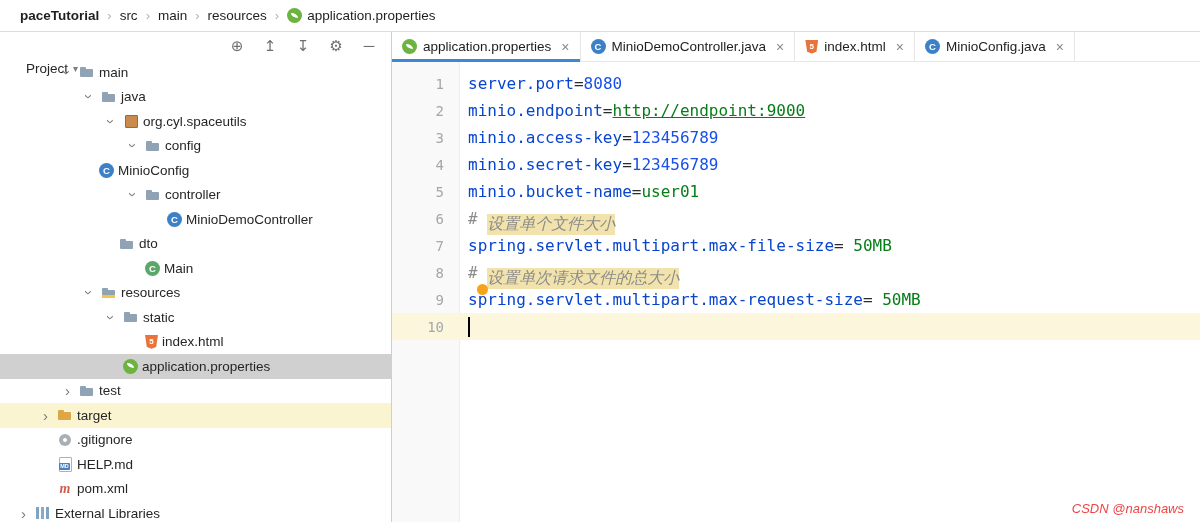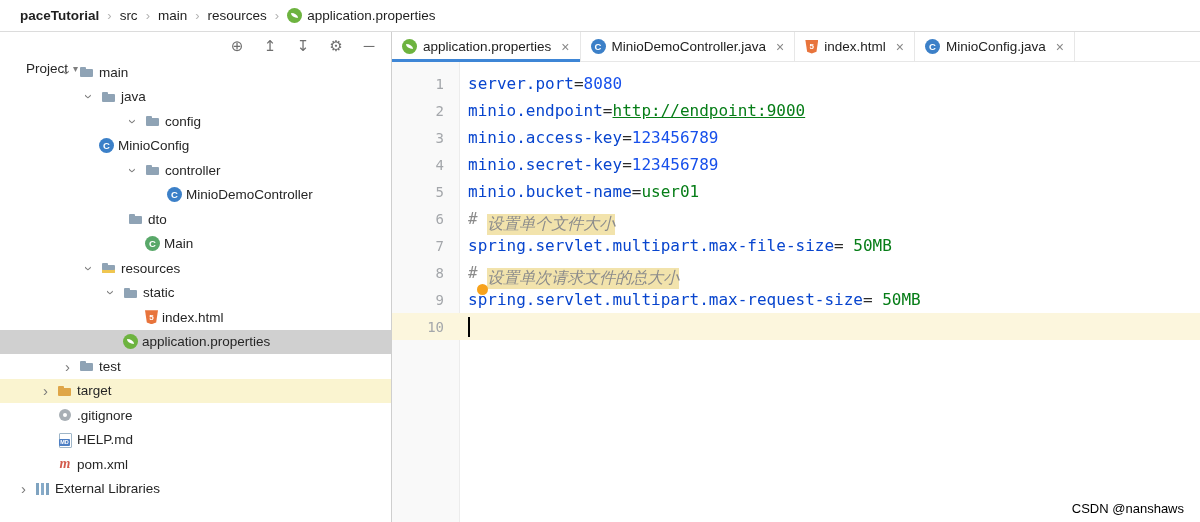--- a/index.html
+++ b/index.html
@@ -69,21 +69,21 @@
   .ltext{font:16px "DejaVu Sans Mono", monospace; white-space:pre; display:flex; align-items:center; padding-left:8px;}
   .tk-key{color:var(--key);}
   .tk-eq{color:#2A2A2A;}
   .tk-num{color:var(--number);}
   .tk-val{color:var(--value);}
   .tk-url{color:var(--value); text-decoration:underline;}
   .tk-comment,.tk-comment-hl{color:var(--comment); font-style:italic;}
   .tk-comment-hl{background:var(--comment-highlight);margin-top:12px;}
   .caret{display:inline-block; width:1.5px; height:20px; background:#000;}
   .odot{position:absolute; left:85px; top:-2px; width:11px; height:11px; border-radius:50%; background:#F7A21B; z-index:2;}
-  .wm{position:absolute; right:16px; bottom:6px; color:#000000; font-size:13px;}
+  .wm{position:absolute; right:16px; bottom:6px; color:#ef4444; font-size:13px;font-style:italic;}
 </style>
 </head>
 <body>
 
 <div class="topbar">
   <div class="crumbs">
       <span class="crumb bold">
         <span>paceTutorial</span>
       </span>
       <span class="crumb-sep">›</span>
@@ -125,41 +125,46 @@
         <div class="trow" style="padding-left: 60px;">
           <span class="chev open">›</span>
           <span class="ic ic-folder"></span>
           <span class="tlabel">main</span>
         </div>
         <div class="trow" style="padding-left: 82px;">
           <span class="chev open">›</span>
           <span class="ic ic-folder"></span>
           <span class="tlabel">java</span>
         </div>
+        <div class="trow" style="padding-left: 104px;">
+          <span class="chev open">›</span>
+          <span class="ic ic-pkg"></span>
+          <span class="tlabel">org.cyl.spaceutils</span>
+        </div>
         <div class="trow" style="padding-left: 126px;">
           <span class="chev open">›</span>
           <span class="ic ic-folder"></span>
           <span class="tlabel">config</span>
         </div>
         <div class="trow" style="padding-left: 80px;">
           <span class="chev"></span>
           <span class="ic ic-class"></span>
           <span class="tlabel">MinioConfig</span>
         </div>
         <div class="trow" style="padding-left: 126px;">
           <span class="chev open">›</span>
           <span class="ic ic-folder"></span>
           <span class="tlabel">controller</span>
         </div>
         <div class="trow" style="padding-left: 148px;">
           <span class="chev"></span>
           <span class="ic ic-class"></span>
           <span class="tlabel">MinioDemoController</span>
         </div>
-        <div class="trow" style="padding-left: 100px; margin-left: 9px;">
+        <div class="trow" style="padding-left: 100px;">
           <span class="chev"></span>
           <span class="ic ic-folder"></span>
           <span class="tlabel">dto</span>
         </div>
         <div class="trow" style="padding-left: 126px;">
           <span class="chev"></span>
           <span class="ic ic-class g"></span>
           <span class="tlabel">Main</span>
         </div>
         <div class="trow" style="padding-left: 82px;">

